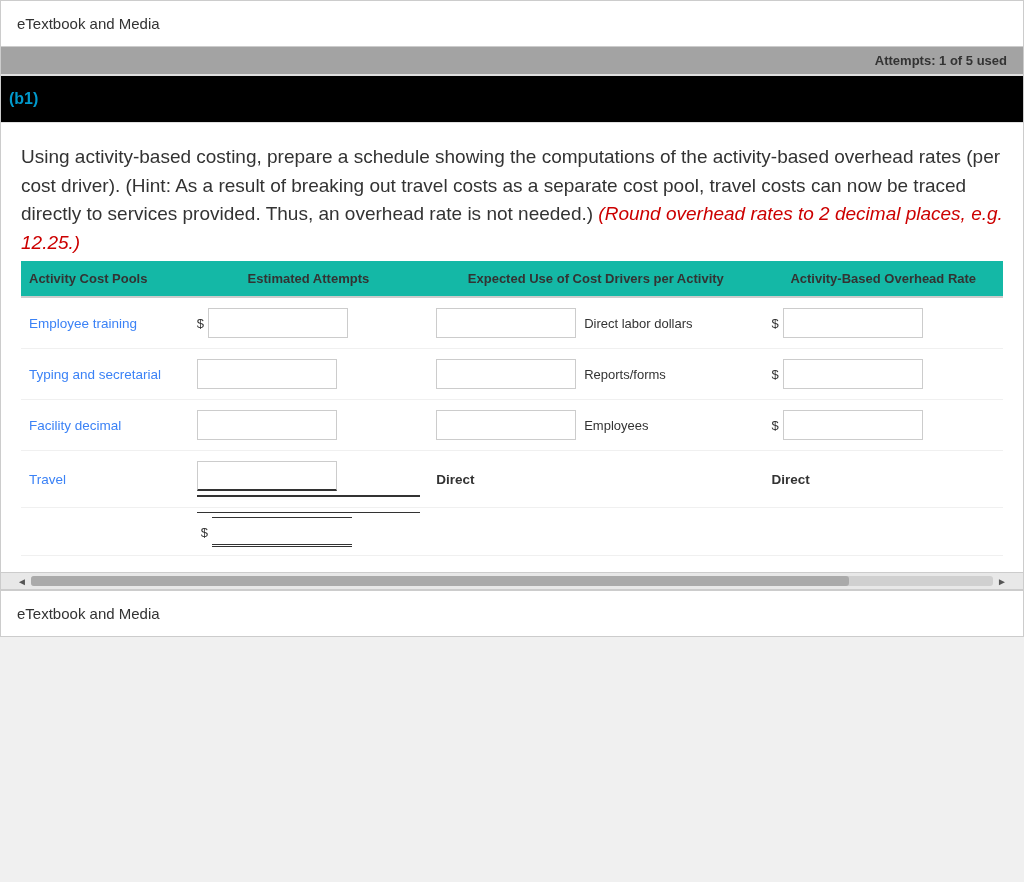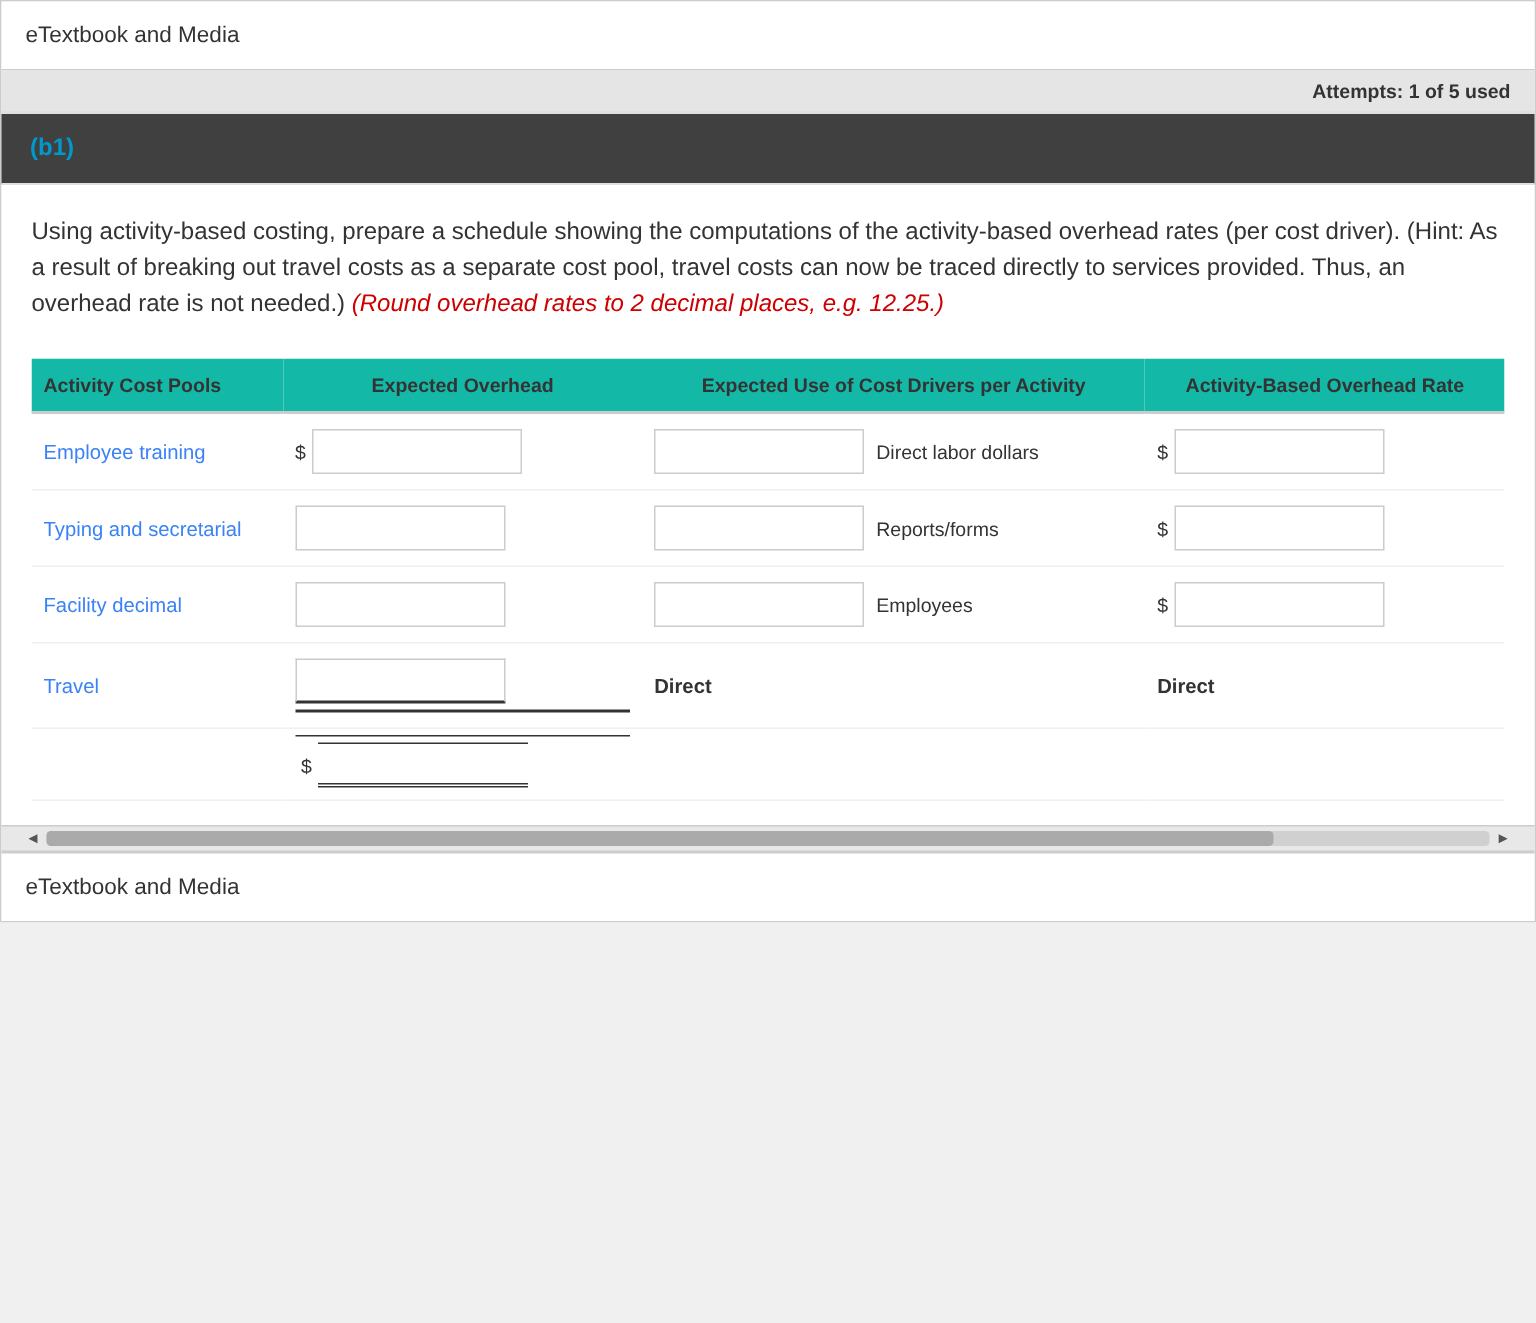--- a/index.html
+++ b/index.html
@@ -20,52 +20,52 @@
     
     .top-bar {
       background: #fff;
       border-bottom: 1px solid #ccc;
       padding: 14px 16px;
       font-size: 15px;
       color: #333;
     }
 
     .attempts-bar {
-      background: #e5e5e5;
+      background: #a3a3a3;
       border-bottom: 2px solid #e0e0e0;
       padding: 6px 16px;
       text-align: right;
       font-size: 13px;
       color: #333;
       font-weight: bold;
     }
 
     
     .section-label-bar {
-      background: #404040;
+      background: #000000;
       border-bottom: 1px solid #e0e0e0;
-      padding: 14px 19px;
+      padding: 14px 8px;
     }
     .section-label {
       color: #0099cc;
       font-size: 16px;
       font-weight: bold;
     }
 
     
     .main-content {
       background: #fff;
       padding: 20px 20px 16px 20px;
     }
 
     .instruction-text {
-      font-size: 16px;
+      font-size: 19px;
       color: #333;
       line-height: 1.5;
-      margin-bottom: 24px;
+      margin-bottom: 4px;
     }
 
     .instruction-highlight {
       color: #cc0000;
       font-style: italic;
       font-weight: 500;
     }
 
     
     .activity-table {
@@ -236,21 +236,21 @@
       <span class="instruction-highlight">(Round overhead rates to 2 decimal places, e.g. 12.25.)</span>
     </div>
 
     <table class="activity-table">
       <thead>
         <tr>
           <th class="col-activity">
             <span>Activity Cost Pools</span>
           </th>
           <th class="col-estimated">
-            <span>Expected Overhead</span>
+            <span>Estimated Attempts</span>
           </th>
           <th class="col-expected">
             <span>Expected Use of Cost Drivers per Activity</span>
           </th>
           <th class="col-rate">
             <span>Activity-Based Overhead Rate</span>
           </th>
         </tr>
       </thead>
       <tbody>

